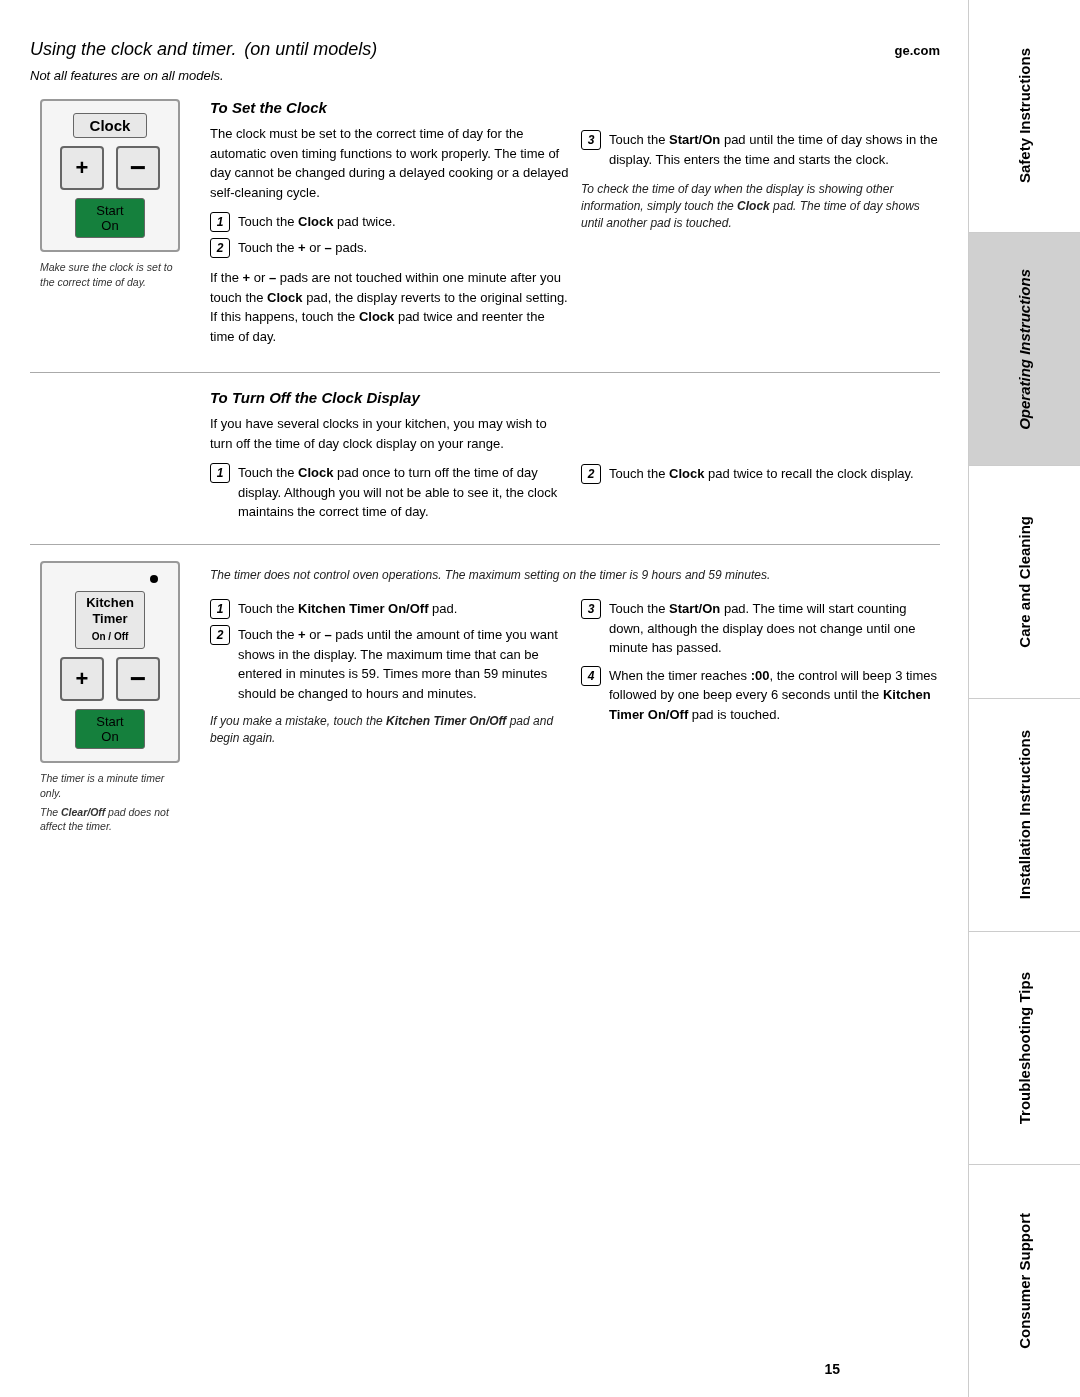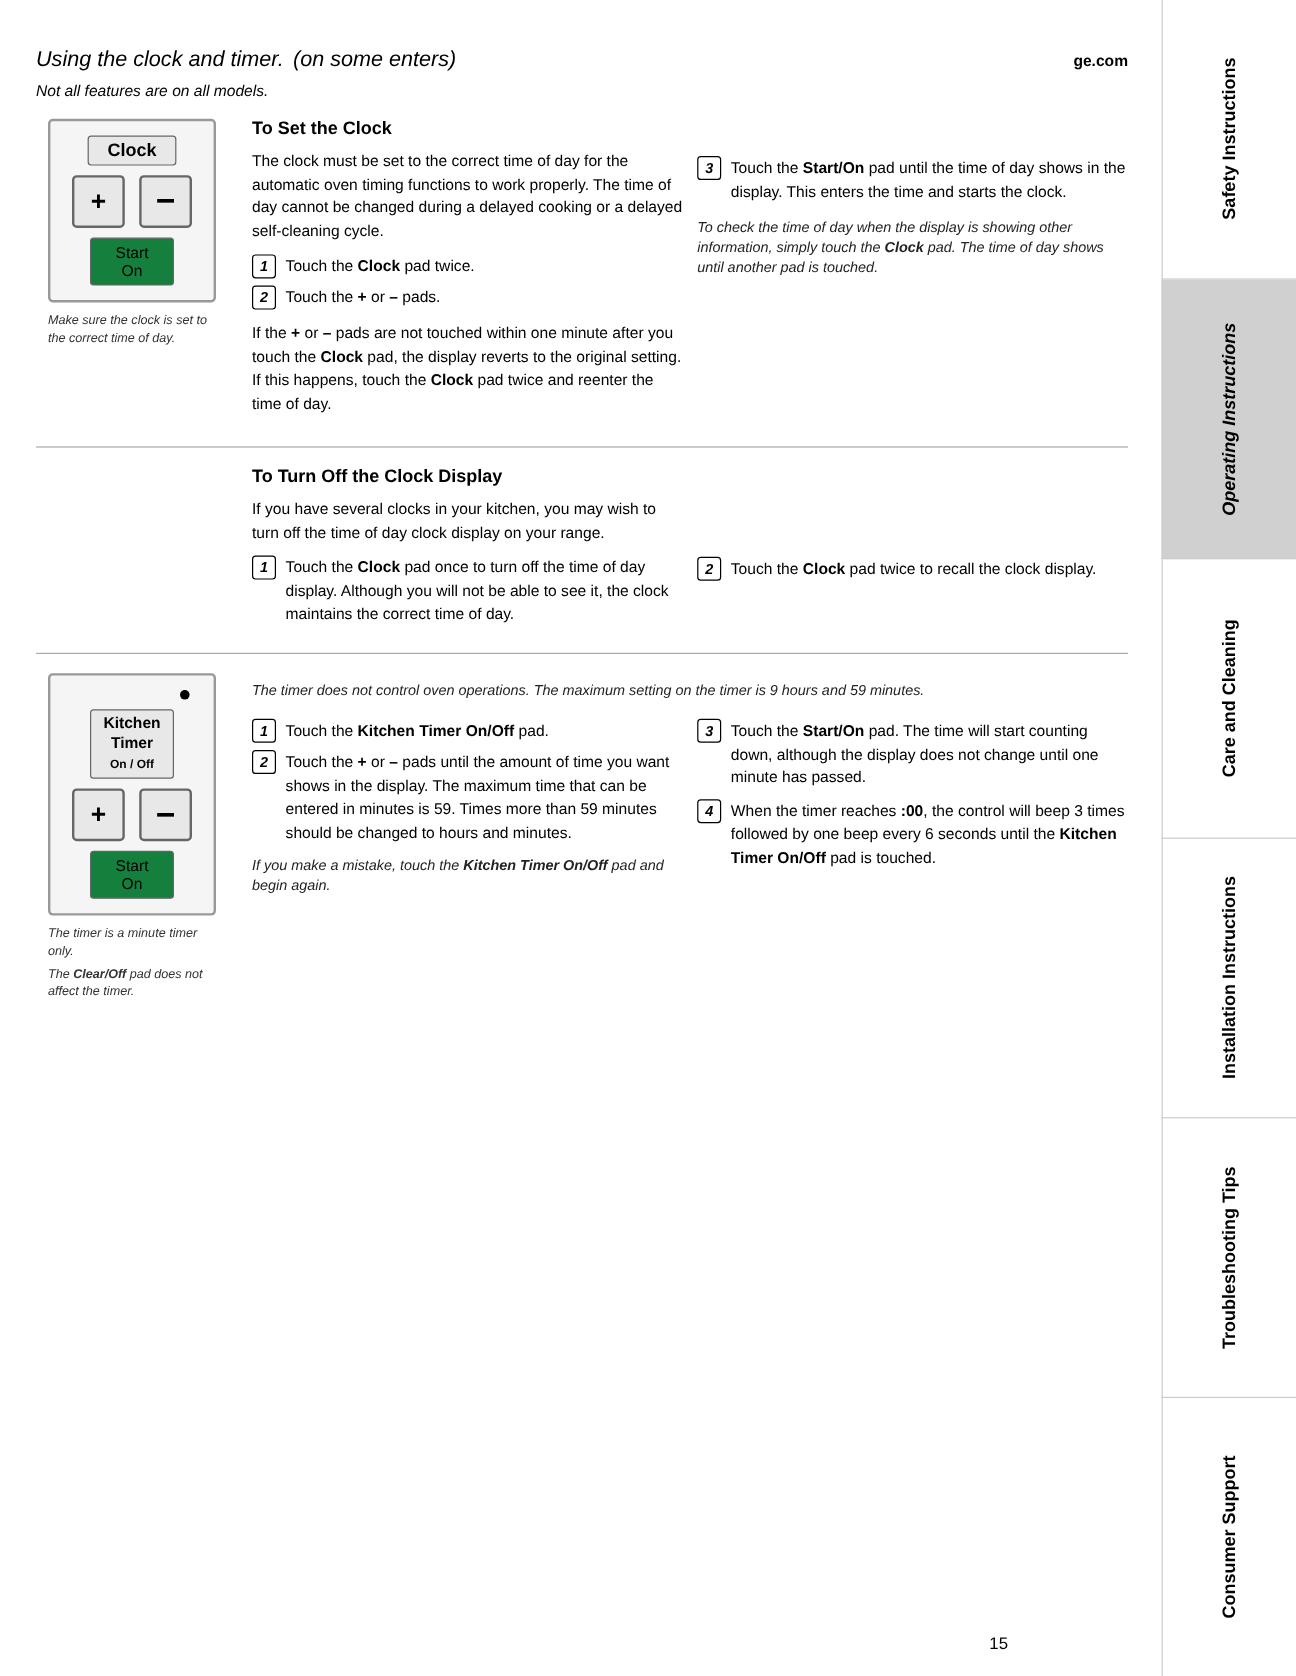--- a/index.html
+++ b/index.html
@@ -194,20 +194,21 @@
     }
 
     
     .content-area {
       flex: 1;
     }
 
     .section-title {
       font-size: 15px;
       font-weight: bold;
+      font-style: italic;
       margin-bottom: 8px;
     }
 
     .section-body {
       font-size: 13px;
       line-height: 1.5;
       margin-bottom: 10px;
     }
 
     .steps {
@@ -263,40 +264,40 @@
 
     .col-right {
       flex: 1;
     }
 
     .page-number {
       position: absolute;
       bottom: 20px;
       right: 130px;
       font-size: 14px;
-      font-weight: normal;
+      font-weight: bold;
       margin-left: 40px;
     }
 
     .section-timer {
       display: flex;
       gap: 20px;
       padding-top: 16px;
     }
   </style>
 </head>
 <body>
 
 <div class="main-content">
 
   <div class="page-header">
     <div>
       <span class="page-title">
         <span>Using the clock and timer.</span>
-        <span style="font-size:18px; font-weight:normal; font-style:italic;">(on some enters)</span>
+        <span style="font-size:18px; font-weight:normal; font-style:italic;">(on until models)</span>
       </span>
     </div>
     <div class="ge-com">ge.com</div>
   </div>
 
   <div class="subtitle">Not all features are on all models.</div>
 
   <div class="section">
     <div class="keypad-area">
       <div class="keypad-box">

